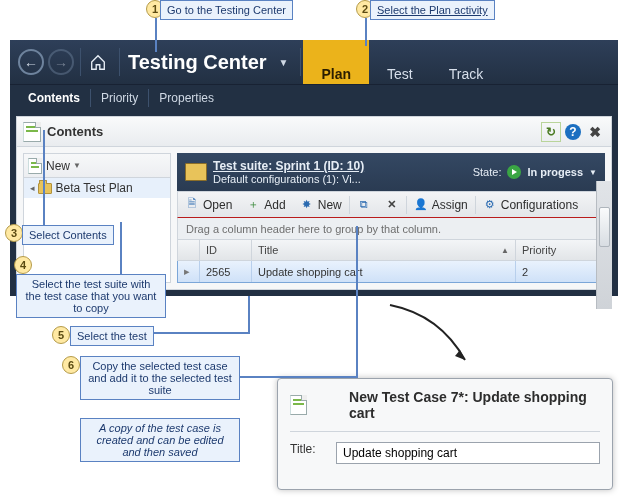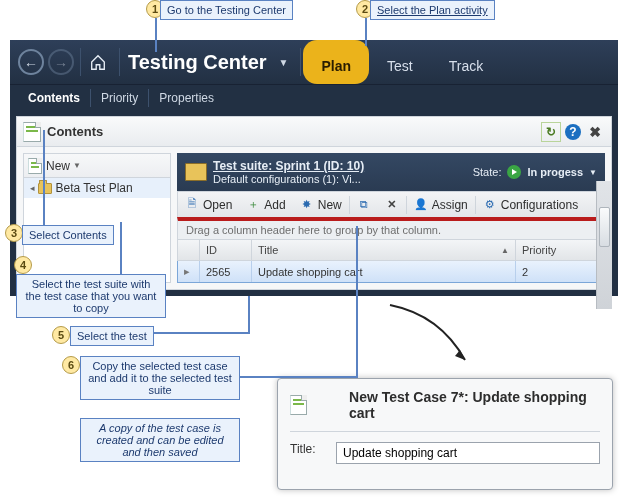--- a/index.html
+++ b/index.html
@@ -43,22 +43,22 @@
     width: 26px; height: 26px; margin: 0 6px 0 2px;
     display: flex; align-items: center; justify-content: center;
     color: #e6edf5;
   }
   .brand {
     font-size: 20px; font-weight: bold; color: #fff; padding: 0 6px;
   }
   .brand-caret { color: #cfd8e4; font-size: 10px; padding: 0 10px 0 6px; }
   .divider-v { width: 1px; height: 28px; background: #3d516d; margin: 0 2px; }
   .act-tab {
-    padding: 4px 18px; height: 44px; line-height: 44px;
-    color: #d7dfeb; font-size: 14px; border-radius: 14px;
+    padding: 12px 18px; height: 44px; line-height: 44px;
+    color: #d7dfeb; font-size: 14px;
   }
   .act-tab.active { background: #ebb31b; color: #2a1d00; font-weight: 600; }
 
   .subtabs {
     display: flex; align-items: center; height: 26px; padding: 0 8px;
     background: #223043; color: #cfd8e4; font-size: 12px;
     border-top: 1px solid #182233;
   }
   .subtab { padding: 0 10px; border-right: 1px solid #3d516d; height: 18px; line-height: 18px; }
   .subtab:last-child { border-right: none; }
@@ -123,21 +123,21 @@
 
   .grid-toolbar{
     height:26px;background:linear-gradient(#f3f4f6,#e3e6e9);border:1px solid #cfd5dc;border-bottom:none;
     display:flex;align-items:center;font-size:12px;color:#2d2d2d;
   }
   .tb-btn{display:flex;align-items:center;padding:0 7px;height:100%;gap:4px;}
   .tb-sep{width:1px;height:18px;background:#cfd5dc;}
   .mini-ico{width:14px;height:14px;display:flex;align-items:center;justify-content:center;color:#2a6ab0;font-size:11px;}
 
   .grid-hint{
-    height:22px;border:1px solid #cfd5dc;border-top:4px solid #b91c1c;border-bottom:none;
+    height:22px;border:1px solid #cfd5dc;border-top:1px solid #b91c1c;border-bottom:none;
     background:#eceff2;color:#6e6e6e;font-size:11px;display:flex;align-items:center;padding:0 8px;
   }
   .grid-head{
     display:flex;height:22px;background:linear-gradient(#f3f5f7,#e2e5e8);border:1px solid #cfd5dc;font-size:11px;color:#444;
   }
   .gh{border-right:1px solid #cfd5dc;display:flex;align-items:center;padding:0 6px;}
   .gh.drag{width:22px;}
   .gh.id{width:52px;}
   .gh.title{flex:1;position:relative;align-items:center;}
   .gh.title .asc{position:absolute;right:6px;font-size:8px;color:#666;}

